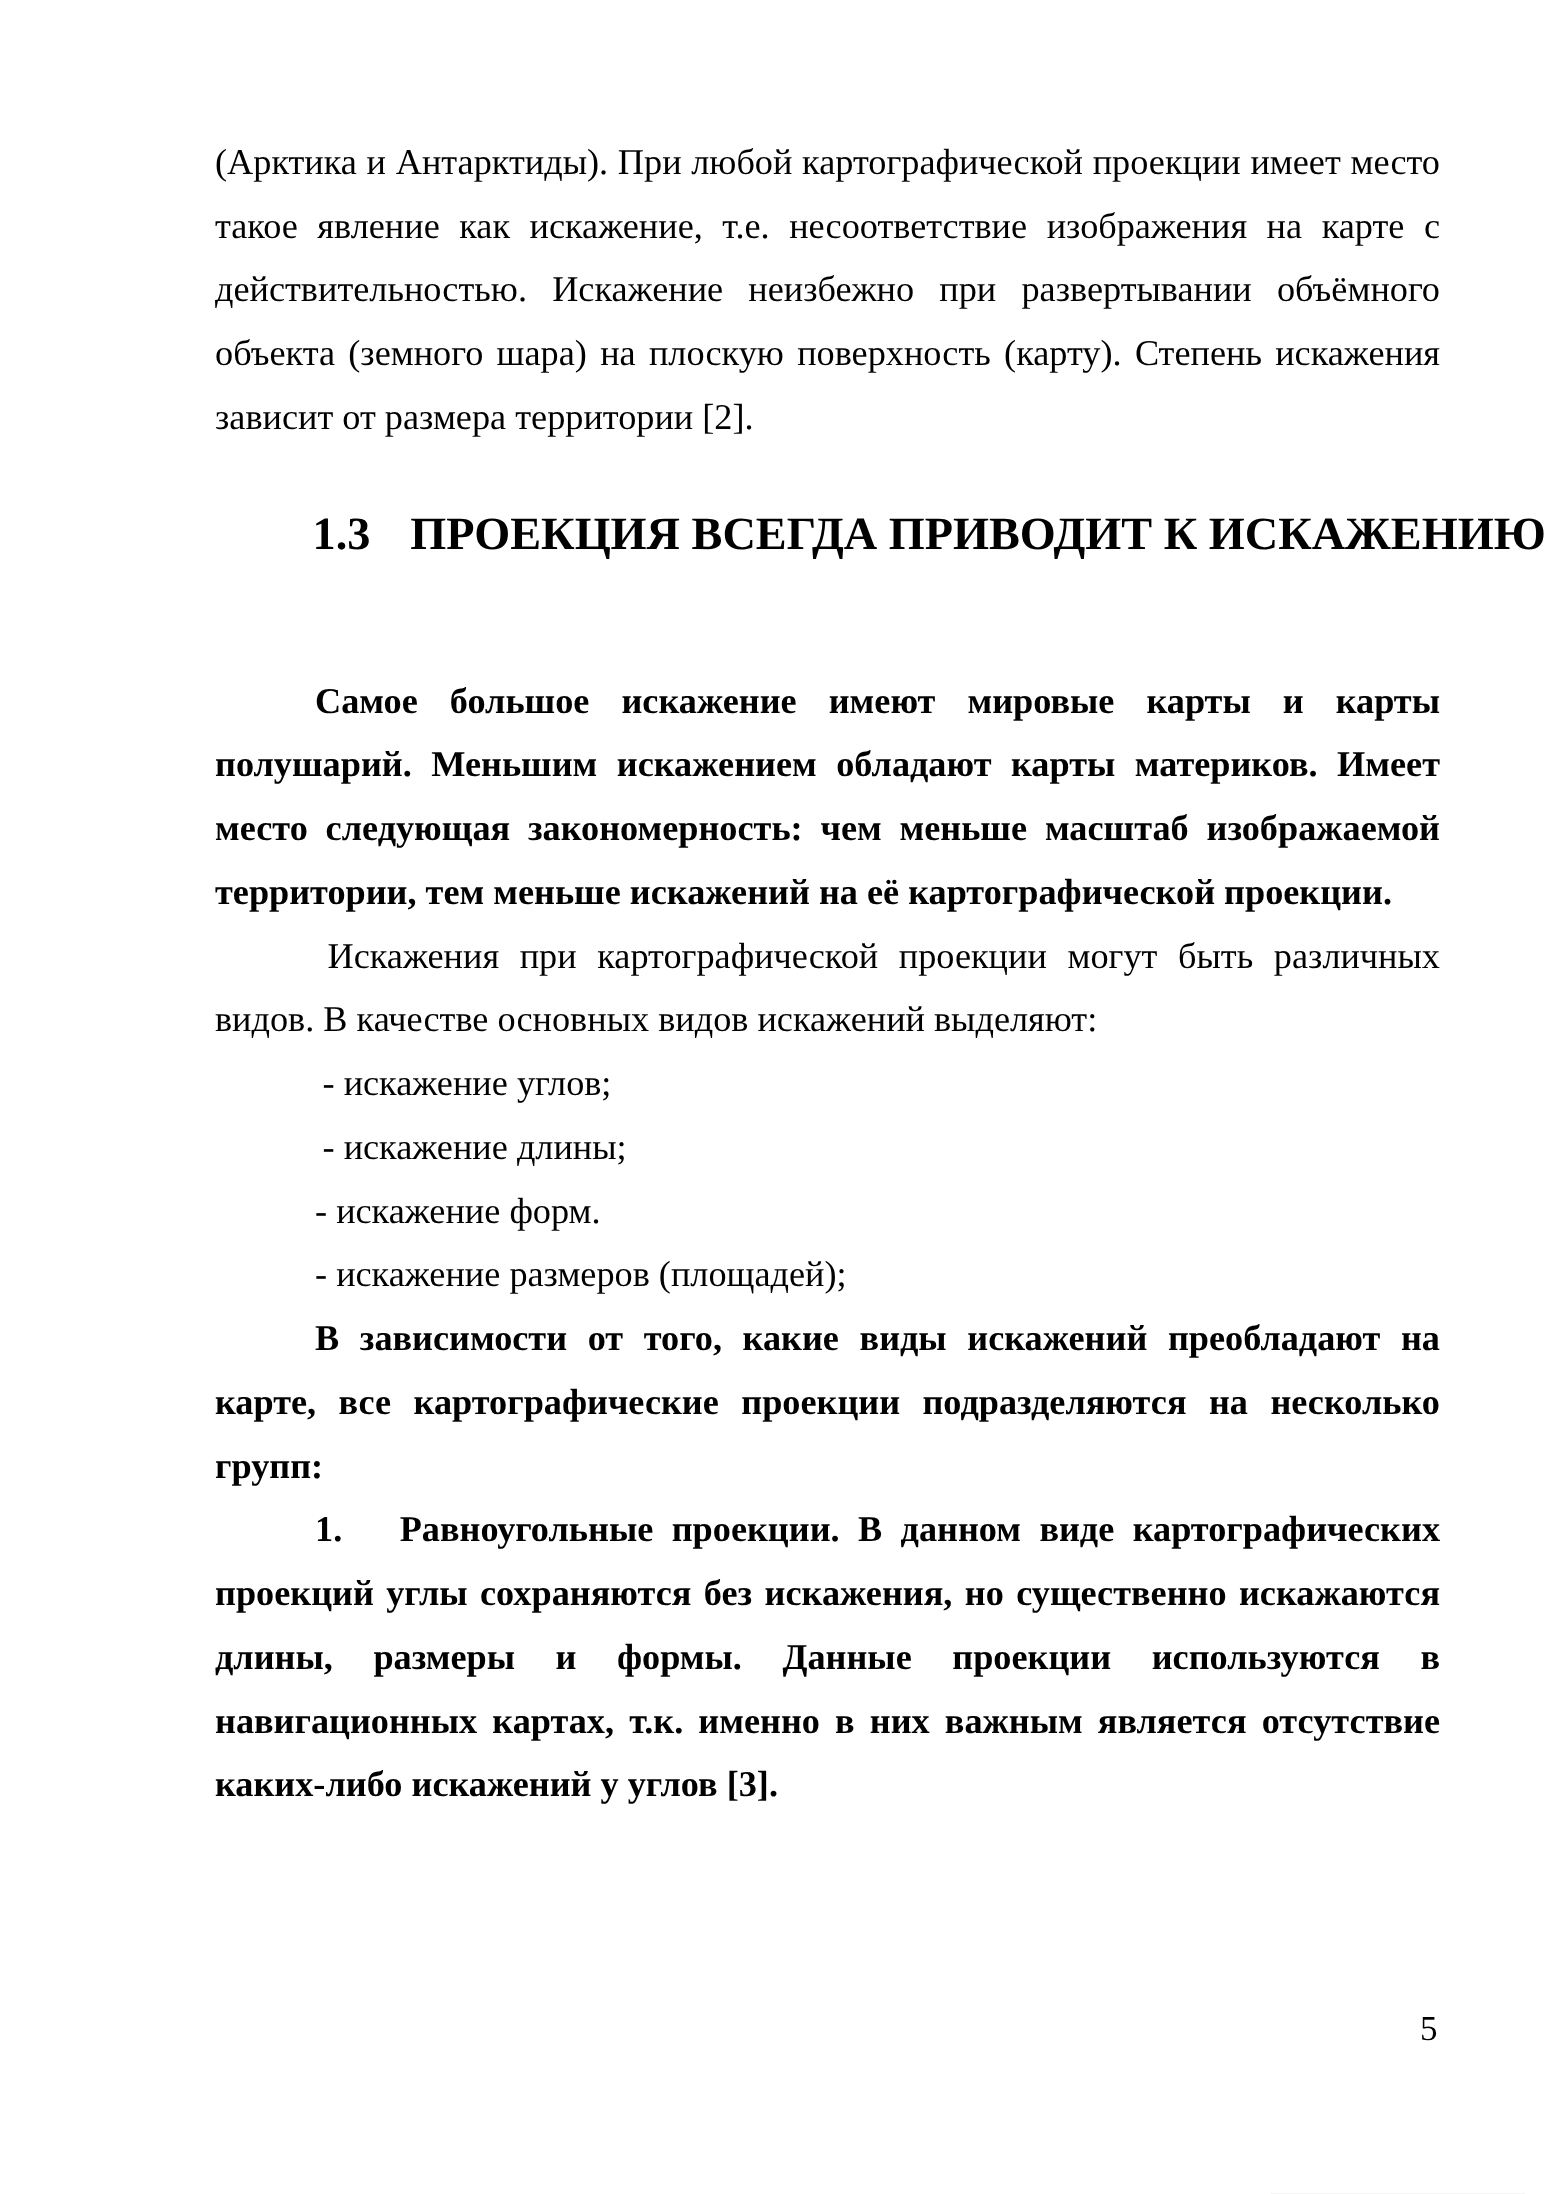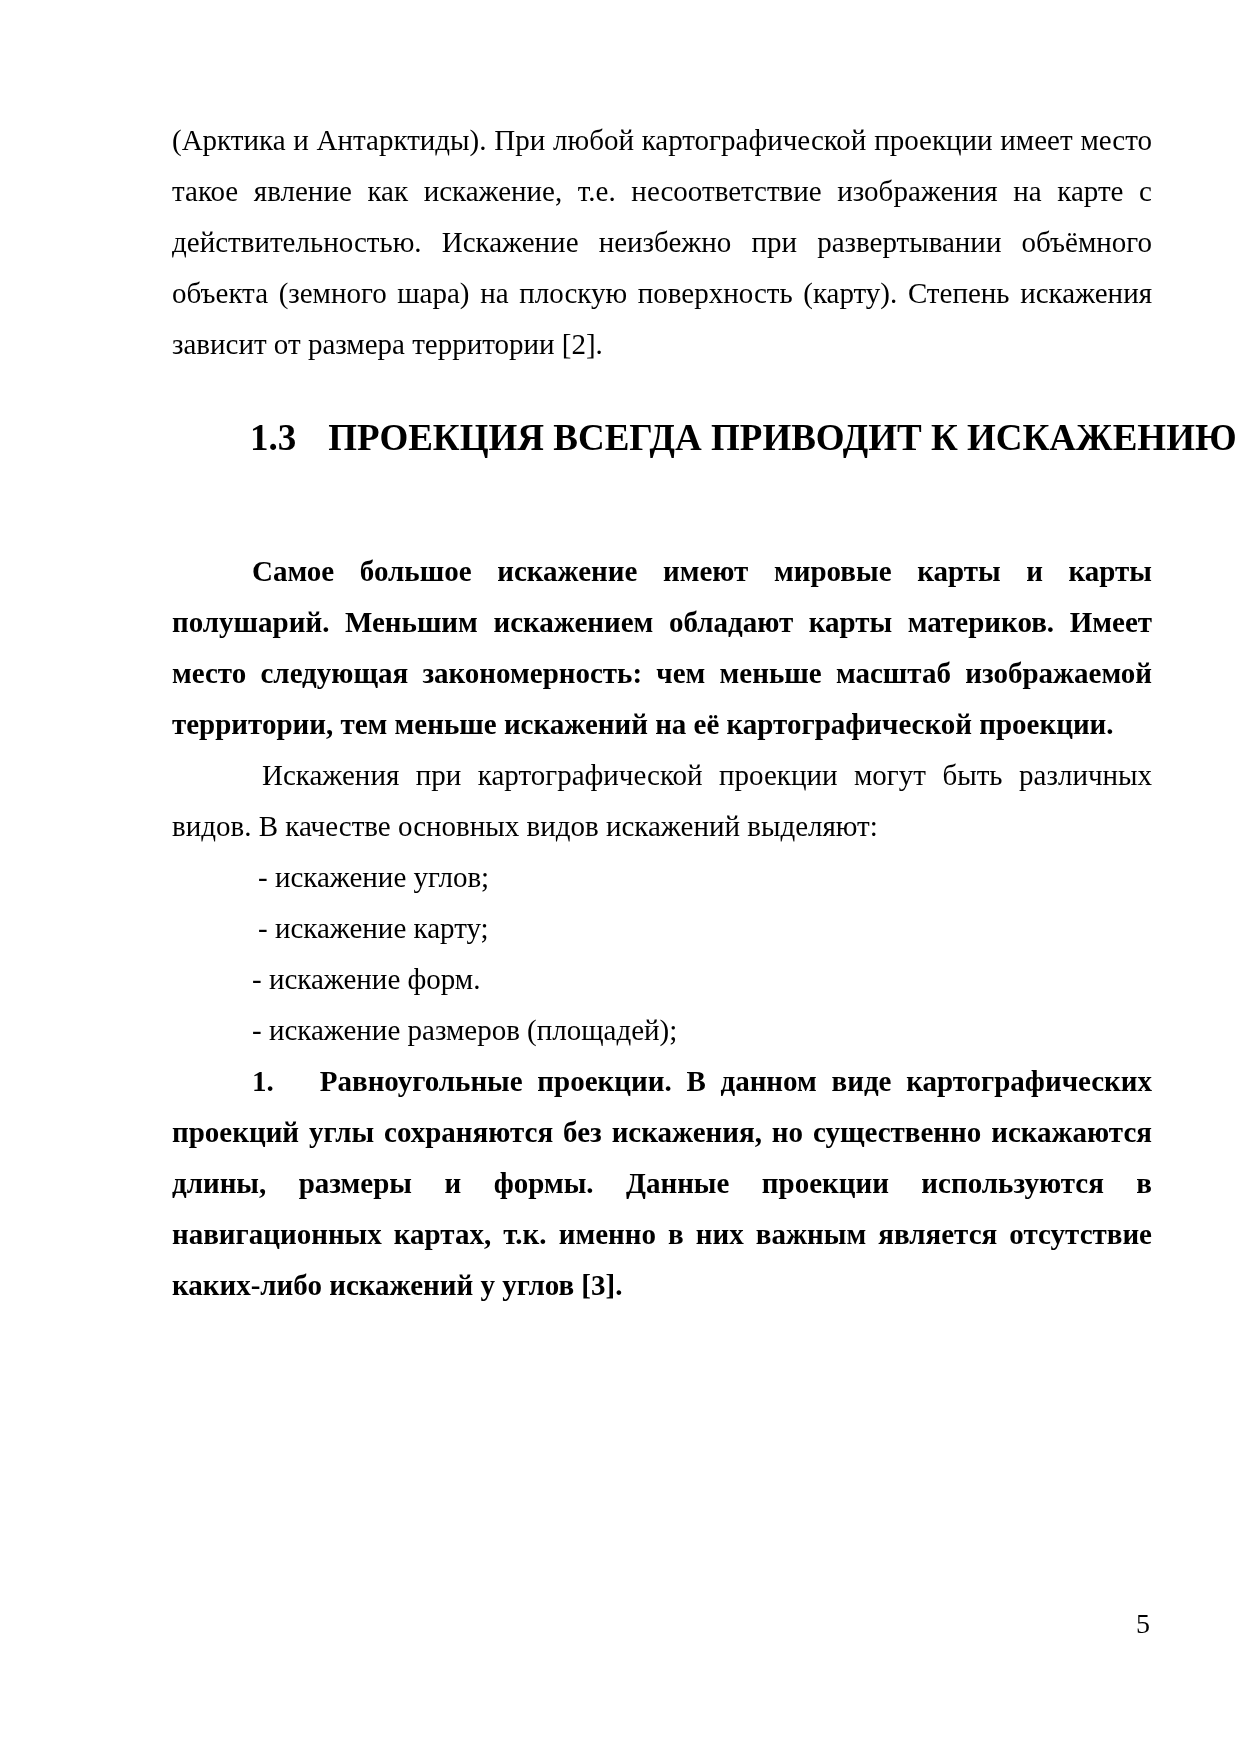--- a/index.html
+++ b/index.html
@@ -9,21 +9,21 @@
     height: 1755px;
     margin: 0 auto;
     background: #ffffff;
     color: #000000;
     font-family: "Liberation Serif", "DejaVu Serif", serif;
     overflow: hidden;
   }
   .content {
     position: absolute;
     left: 172px;
-    top: 115px;
+    top: 105px;
     width: 980px;
   }
   .body-p {
     margin: 0;
     font-size: 29px;
     line-height: 51px;
     text-align: justify;
   }
   .no-indent { text-indent: 0; }
   .indent { text-indent: 80px; font-weight: bold; }
@@ -61,24 +61,25 @@
       <div class="h-line1">
         <span>1.3</span><span class="h-tab"></span><span>ПРОЕКЦИЯ ВСЕГДА ПРИВОДИТ К ИСКАЖЕНИЮ</span>
       </div>
     </div>
 
     <p class="body-p indent after-heading">Самое большое искажение имеют мировые карты и карты полушарий. Меньшим искажением обладают карты материков. Имеет место следующая закономерность: чем меньше масштаб изображаемой территории, тем меньше искажений на её картографической проекции.</p>
 
     <p class="body-p indent-plus">Искажения при картографической проекции могут быть различных видов. В качестве основных видов искажений выделяют:</p>
 
     <p class="body-p indent-list-a">- искажение углов;</p>
-    <p class="body-p indent-list-a">- искажение карту;</p>
+    <p class="body-p indent-list-a">- искажение длины;</p>
     <p class="body-p indent-list-b">- искажение форм.</p>
     <p class="body-p indent-list-b">- искажение размеров (площадей);</p>
 
+    <p class="body-p indent">В зависимости от того, какие виды искажений преобладают на карте, все картографические проекции подразделяются на несколько групп:</p>
 
     <p class="body-p indent">
       <span>1.</span><span class="num-tab"></span><span>Равноугольные проекции. В данном виде картографических проекций углы сохраняются без искажения, но существенно искажаются длины, размеры и формы. Данные проекции используются в навигационных картах, т.к. именно в них важным является отсутствие каких-либо искажений у углов [3].</span>
     </p>
 
 
   </div>
 
   <div class="page-number">5</div>
 </div>

